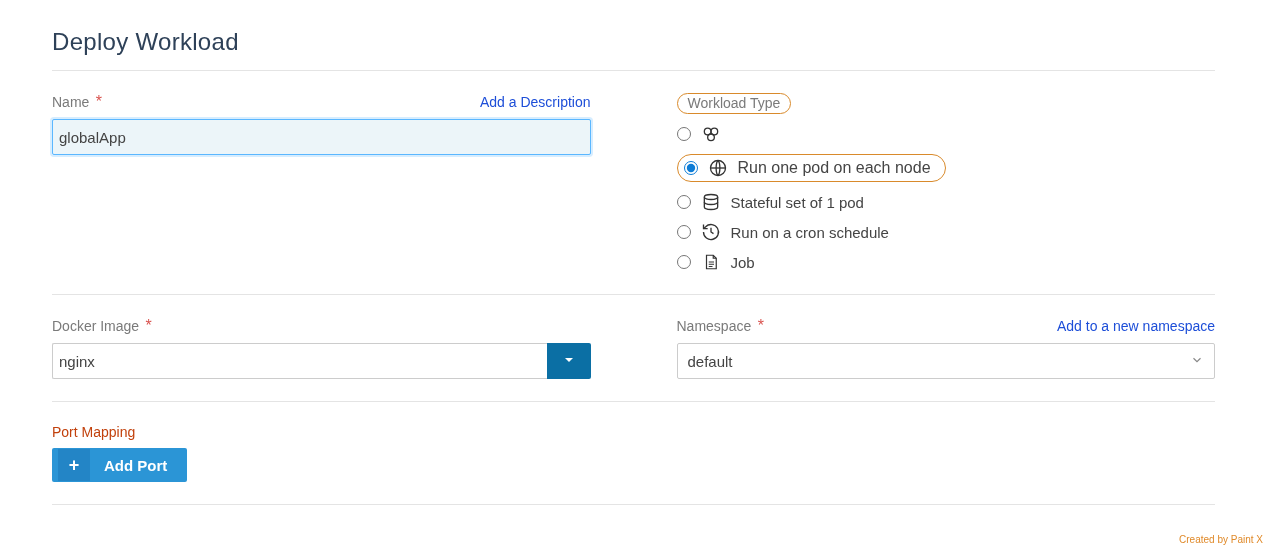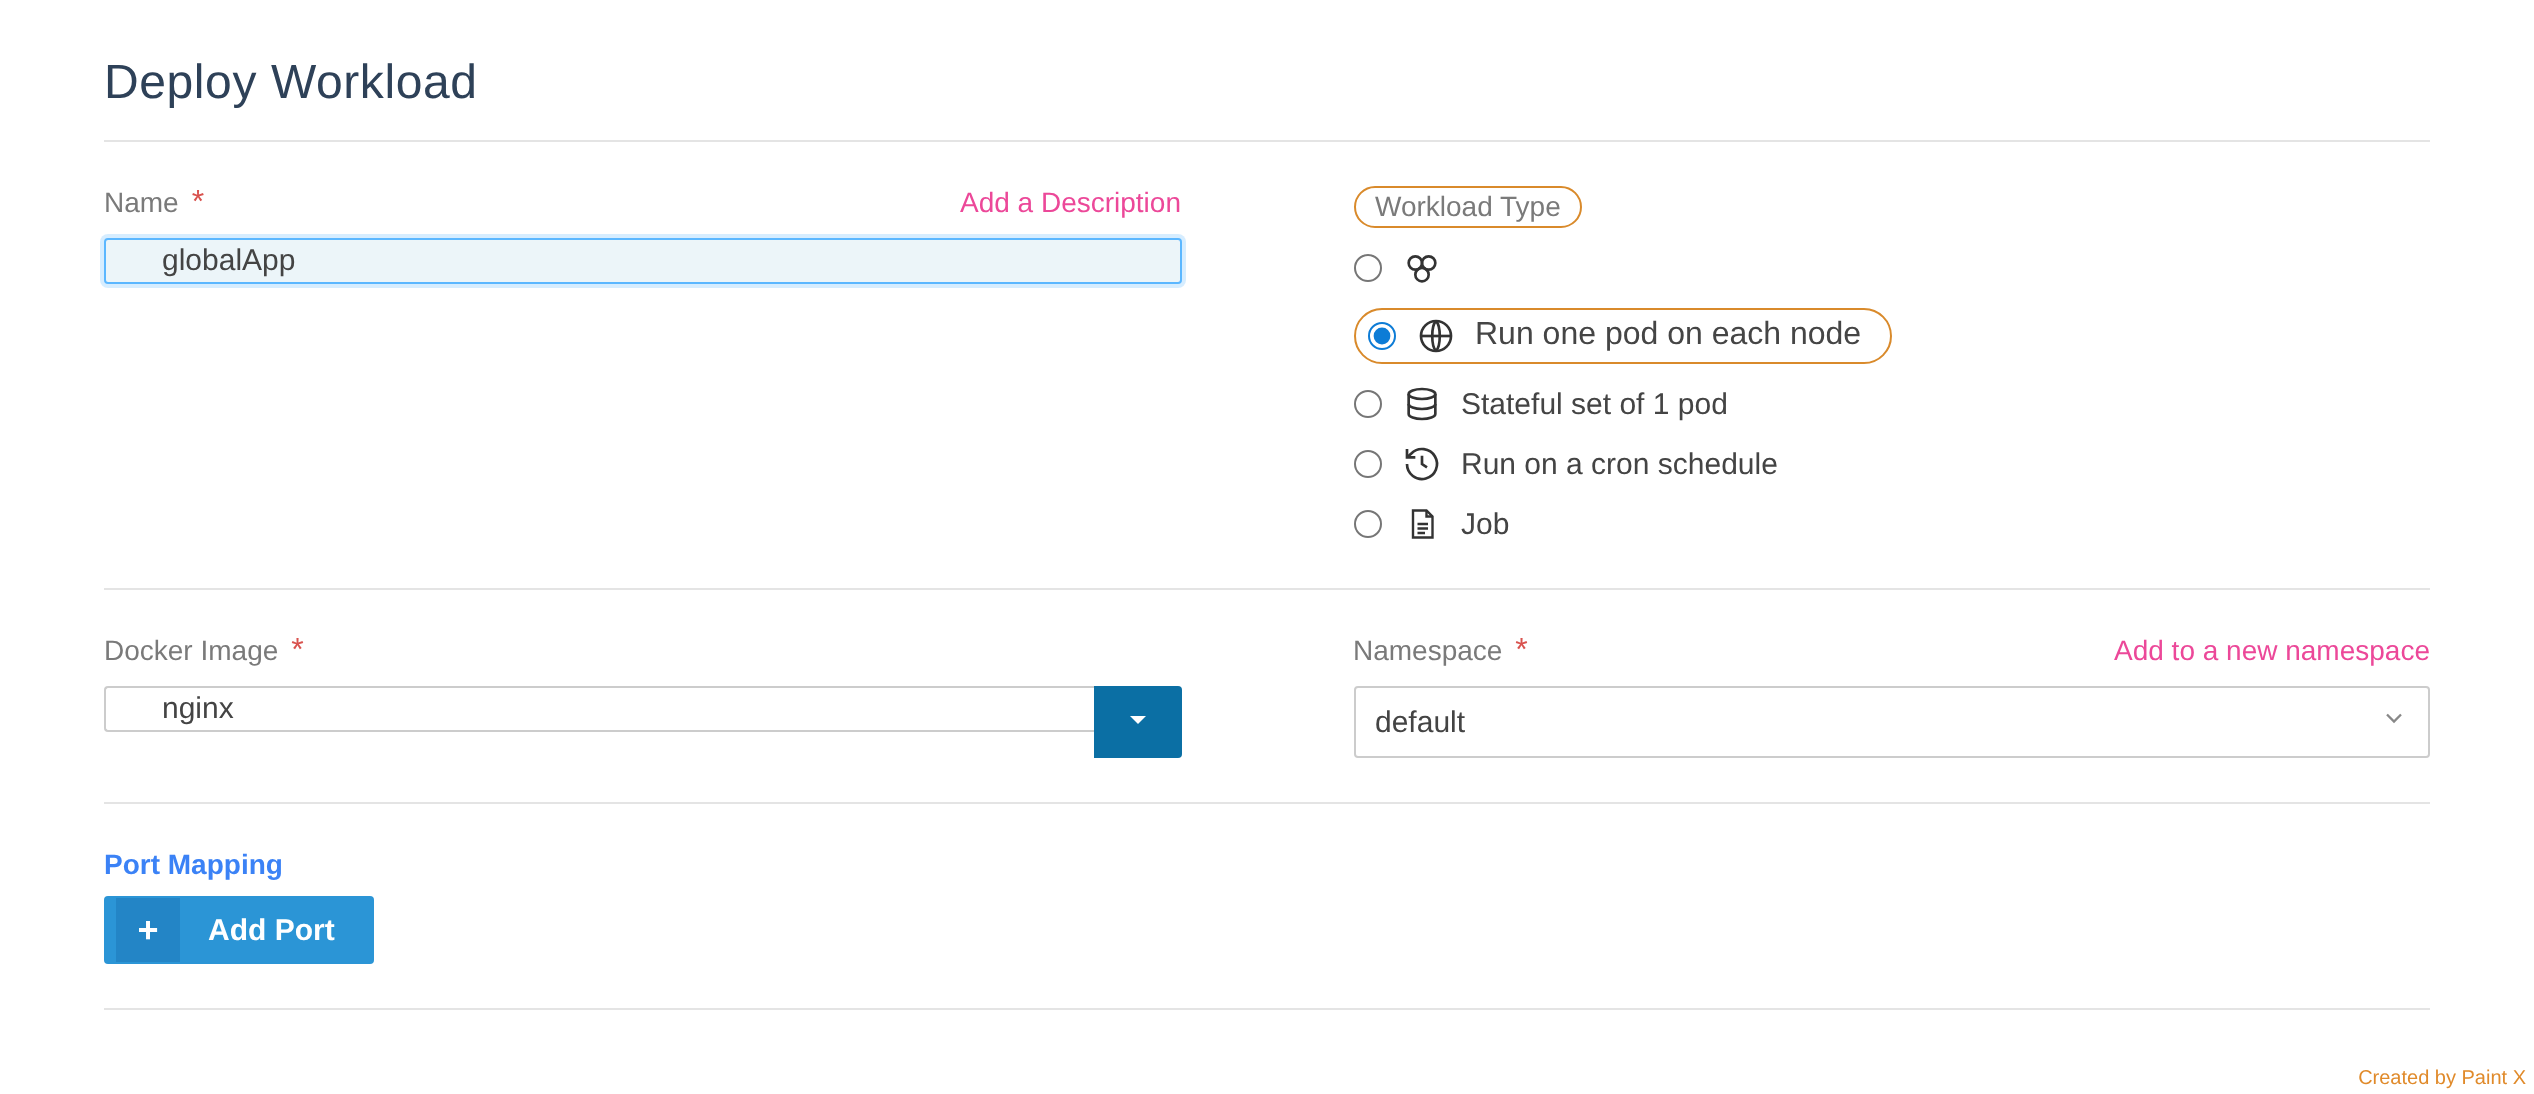--- a/index.html
+++ b/index.html
@@ -45,30 +45,30 @@
   }
   .field-label {
     font-size: 14px;
     color: #7a7a7a;
   }
   .required {
     color: #d9534f;
     margin-left: 2px;
   }
   .link {
-    color: #ec4899;
+    color: #1d4ed8;
     font-size: 14px;
     cursor: pointer;
   }
   .text-input {
     width: 100%;
-    height: 23px;
+    height: 36px;
     border: 1px solid #ccc;
     border-radius: 2px;
-    padding: 0 28px;
+    padding: 0 6px;
     font-size: 15px;
     color: #444;
     outline: none;
   }
   .text-input.focused {
     border: 1px solid #5bb7ff;
     background: #ecf5f9;
     box-shadow: 0 0 0 2px rgba(91,183,255,0.25);
   }
   .input-with-btn {
@@ -151,23 +151,22 @@
     display: flex;
     align-items: center;
     gap: 10px;
     border: 1.5px solid #d98a2b;
     border-radius: 16px;
     padding: 3px 14px 3px 6px;
     width: fit-content;
   }
   .section-heading {
     font-size: 14px;
-    color: #3b82f6;
+    color: #c2410c;
     margin-bottom: 8px;
-    font-weight: bold;
   }
   .btn {
     display: inline-flex;
     align-items: center;
     background: #2b95d6;
     color: #fff;
     border: none;
     height: 34px;
     font-size: 15px;
     cursor: pointer;

